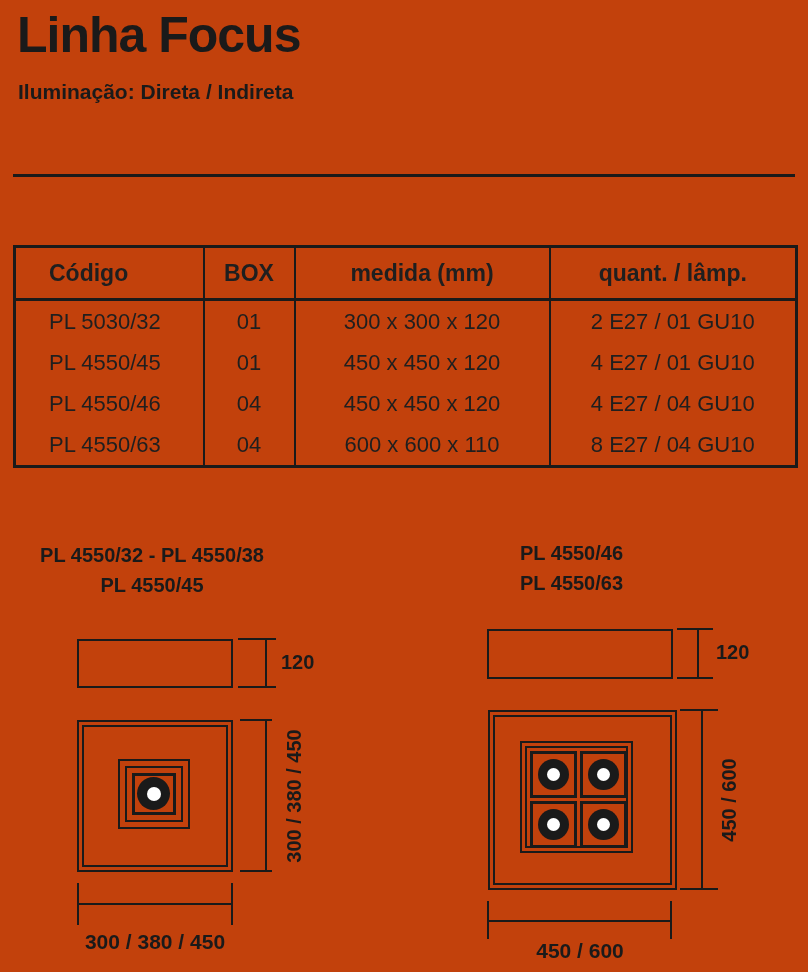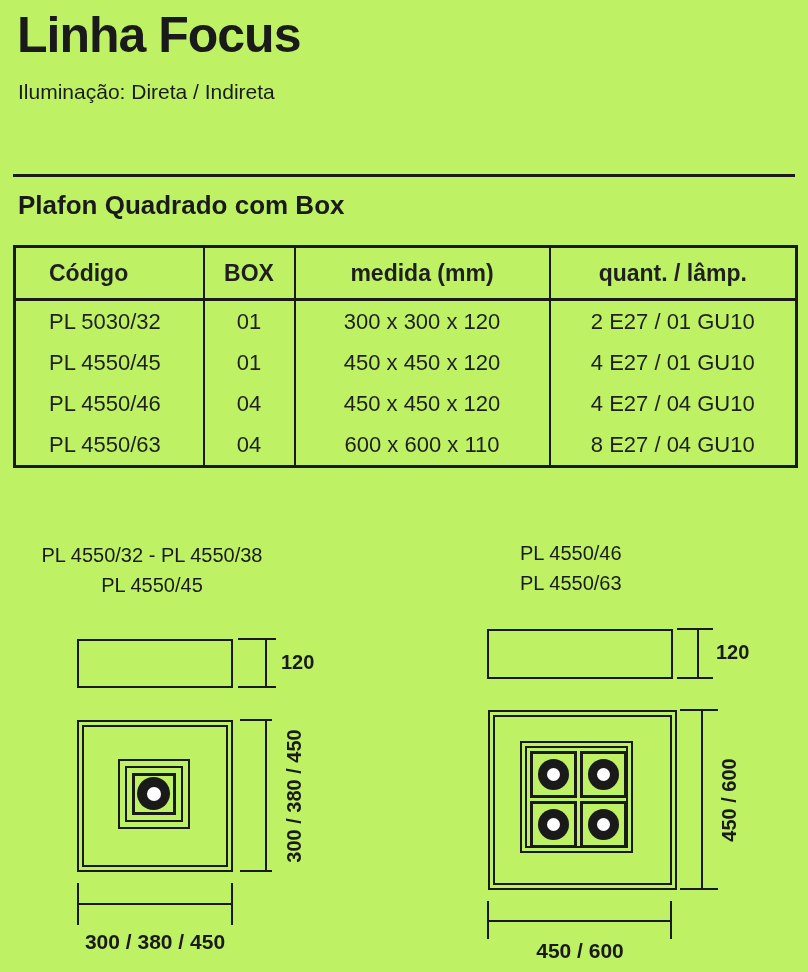--- a/index.html
+++ b/index.html
@@ -1,62 +1,61 @@
 <!DOCTYPE html>
 <html><head>
 <meta charset="utf-8">
 <style>
   html,body{margin:0;padding:0;background:#e8e8e8;}
   .sheet{
-    position:relative;width:808px;height:972px;background:#bef264;
+    position:relative;width:808px;height:972px;background:#c2410c;
     font-family:"Liberation Sans", sans-serif;color:#1a1a1a;overflow:hidden;
     margin:0 auto;
   }
   .ln{position:absolute;background:#1a1a1a;}
   .box{position:absolute;border:2px solid #1a1a1a;box-sizing:border-box;background:transparent;}
   .box-thick{border-width:3px;}
   .page-title{
     position:absolute;left:17px;top:6px;font-size:50px;font-weight:700;
     letter-spacing:-1px;white-space:nowrap;
   }
-  .subtitle{position:absolute;left:18px;top:76px;font-size:21px;font-weight:400;line-height:32px;}
+  .subtitle{position:absolute;left:18px;top:76px;font-size:21px;font-weight:700;line-height:32px;}
   .section-heading{position:absolute;left:18px;top:190px;font-size:26px;font-weight:700;white-space:nowrap;}
   table.spec{
     position:absolute;left:13px;top:245px;width:782px;
     border-collapse:collapse;table-layout:fixed;
     border:3px solid #1a1a1a;font-size:22px;color:#1f1f1f;
   }
   table.spec th{
     height:50px;font-size:23px;font-weight:700;border-bottom:3px solid #1a1a1a;
     vertical-align:middle;padding:0;
   }
   table.spec td{height:41px;vertical-align:middle;padding:0;font-weight:400;}
   table.spec th.c2,table.spec td.c2,
   table.spec th.c3,table.spec td.c3,
   table.spec th.c4,table.spec td.c4{border-left:2px solid #1a1a1a;text-align:center;}
   table.spec th.c1,table.spec td.c1{text-align:left;padding-left:33px;}
-  .caption{position:absolute;font-size:20px;font-weight:400;line-height:30px;white-space:nowrap;}
+  .caption{position:absolute;font-size:20px;font-weight:700;line-height:30px;white-space:nowrap;}
   .dimtext{position:absolute;font-size:20px;font-weight:700;white-space:nowrap;}
   .rot{text-align:center;transform:rotate(-90deg);transform-origin:center;}
   .donut{position:absolute;border-radius:50%;background:#1a1a1a;display:flex;align-items:center;justify-content:center;}
   .donut .hole{border-radius:50%;background:#ffffff;}
 </style>
 </head>
 <body>
 
 <div class="sheet">
 
   <div class="page-title">Linha Focus</div>
   <div class="subtitle">
     <div>Iluminação: Direta / Indireta</div>
   </div>
 
   <div class="ln" style="left:13px;top:174px;width:782px;height:3px;"></div>
 
-  <div class="section-heading">Plafon Quadrado com Box</div>
 
   <table class="spec">
     <colgroup>
       <col style="width:189px;">
         <col style="width:91px;">
         <col style="width:255px;">
         <col style="width:247px;">
     </colgroup>
     <thead>
       <tr>

